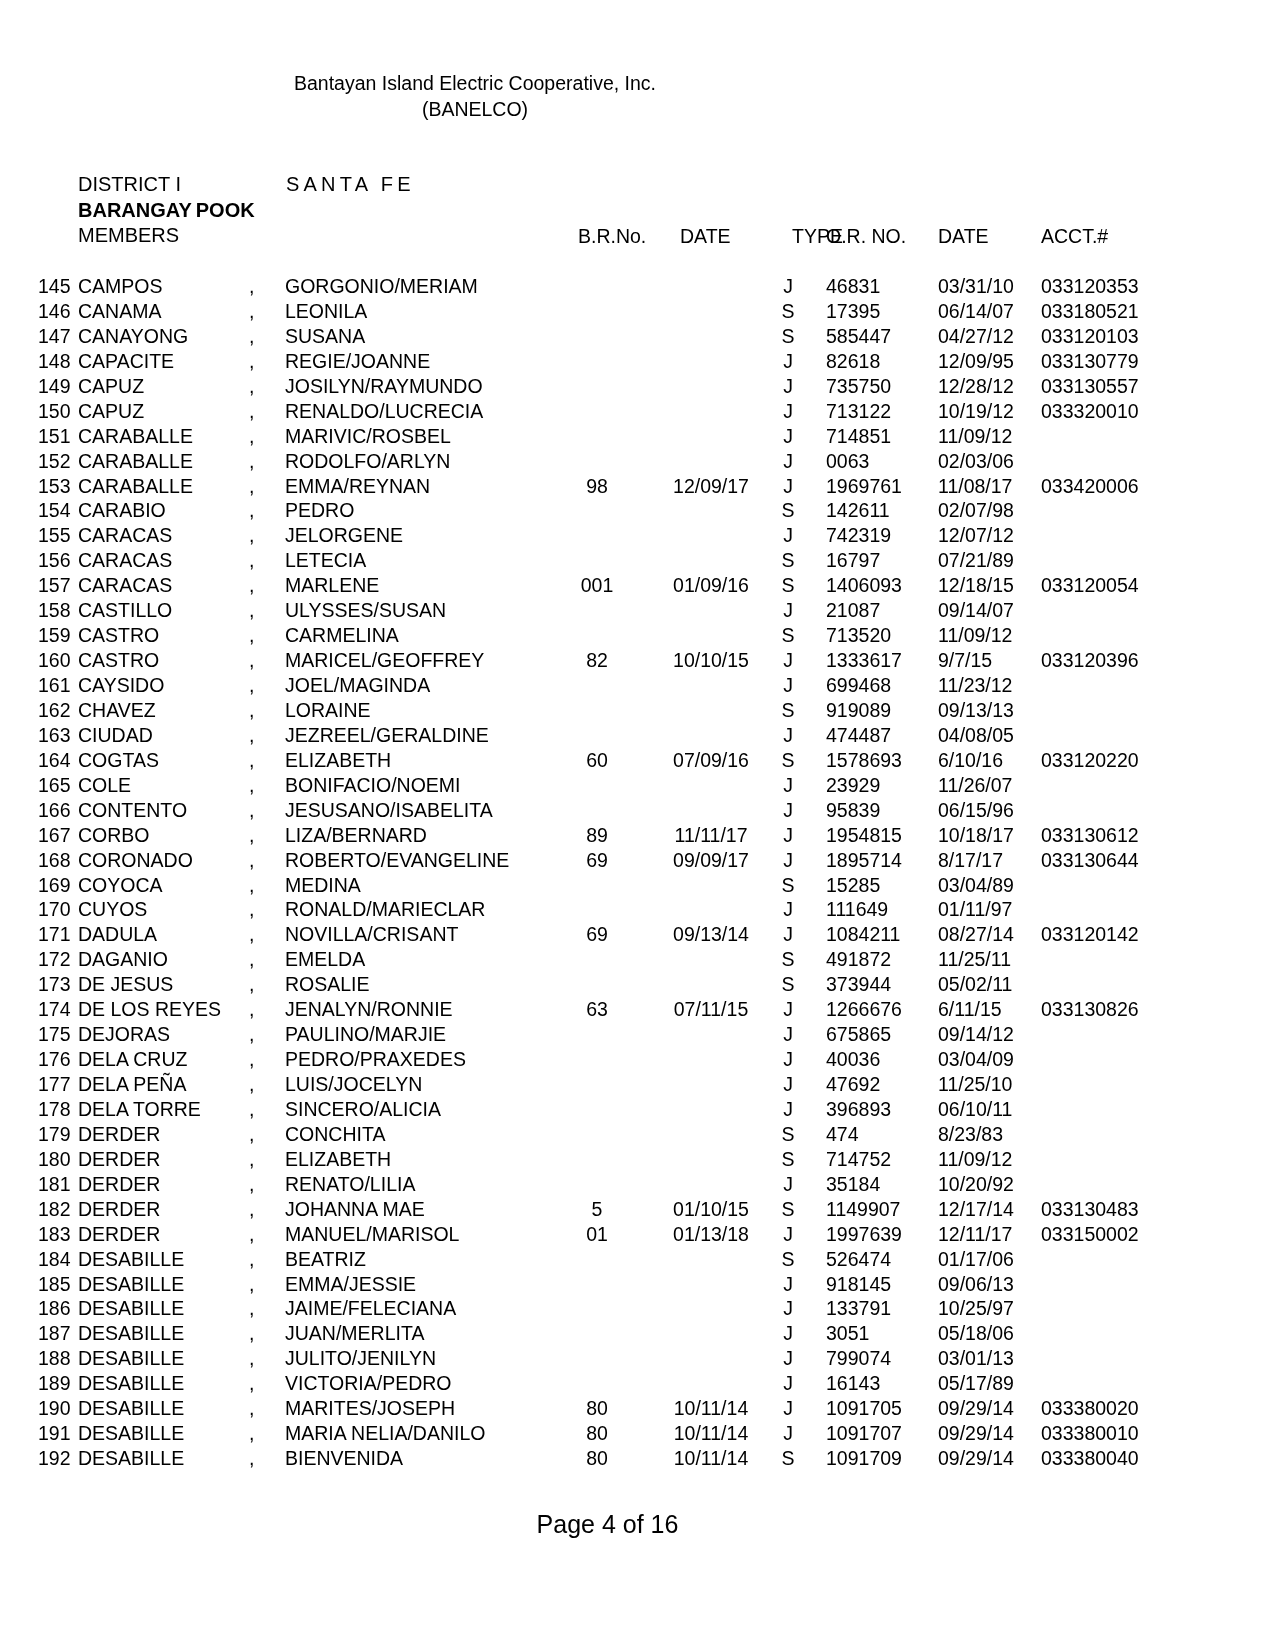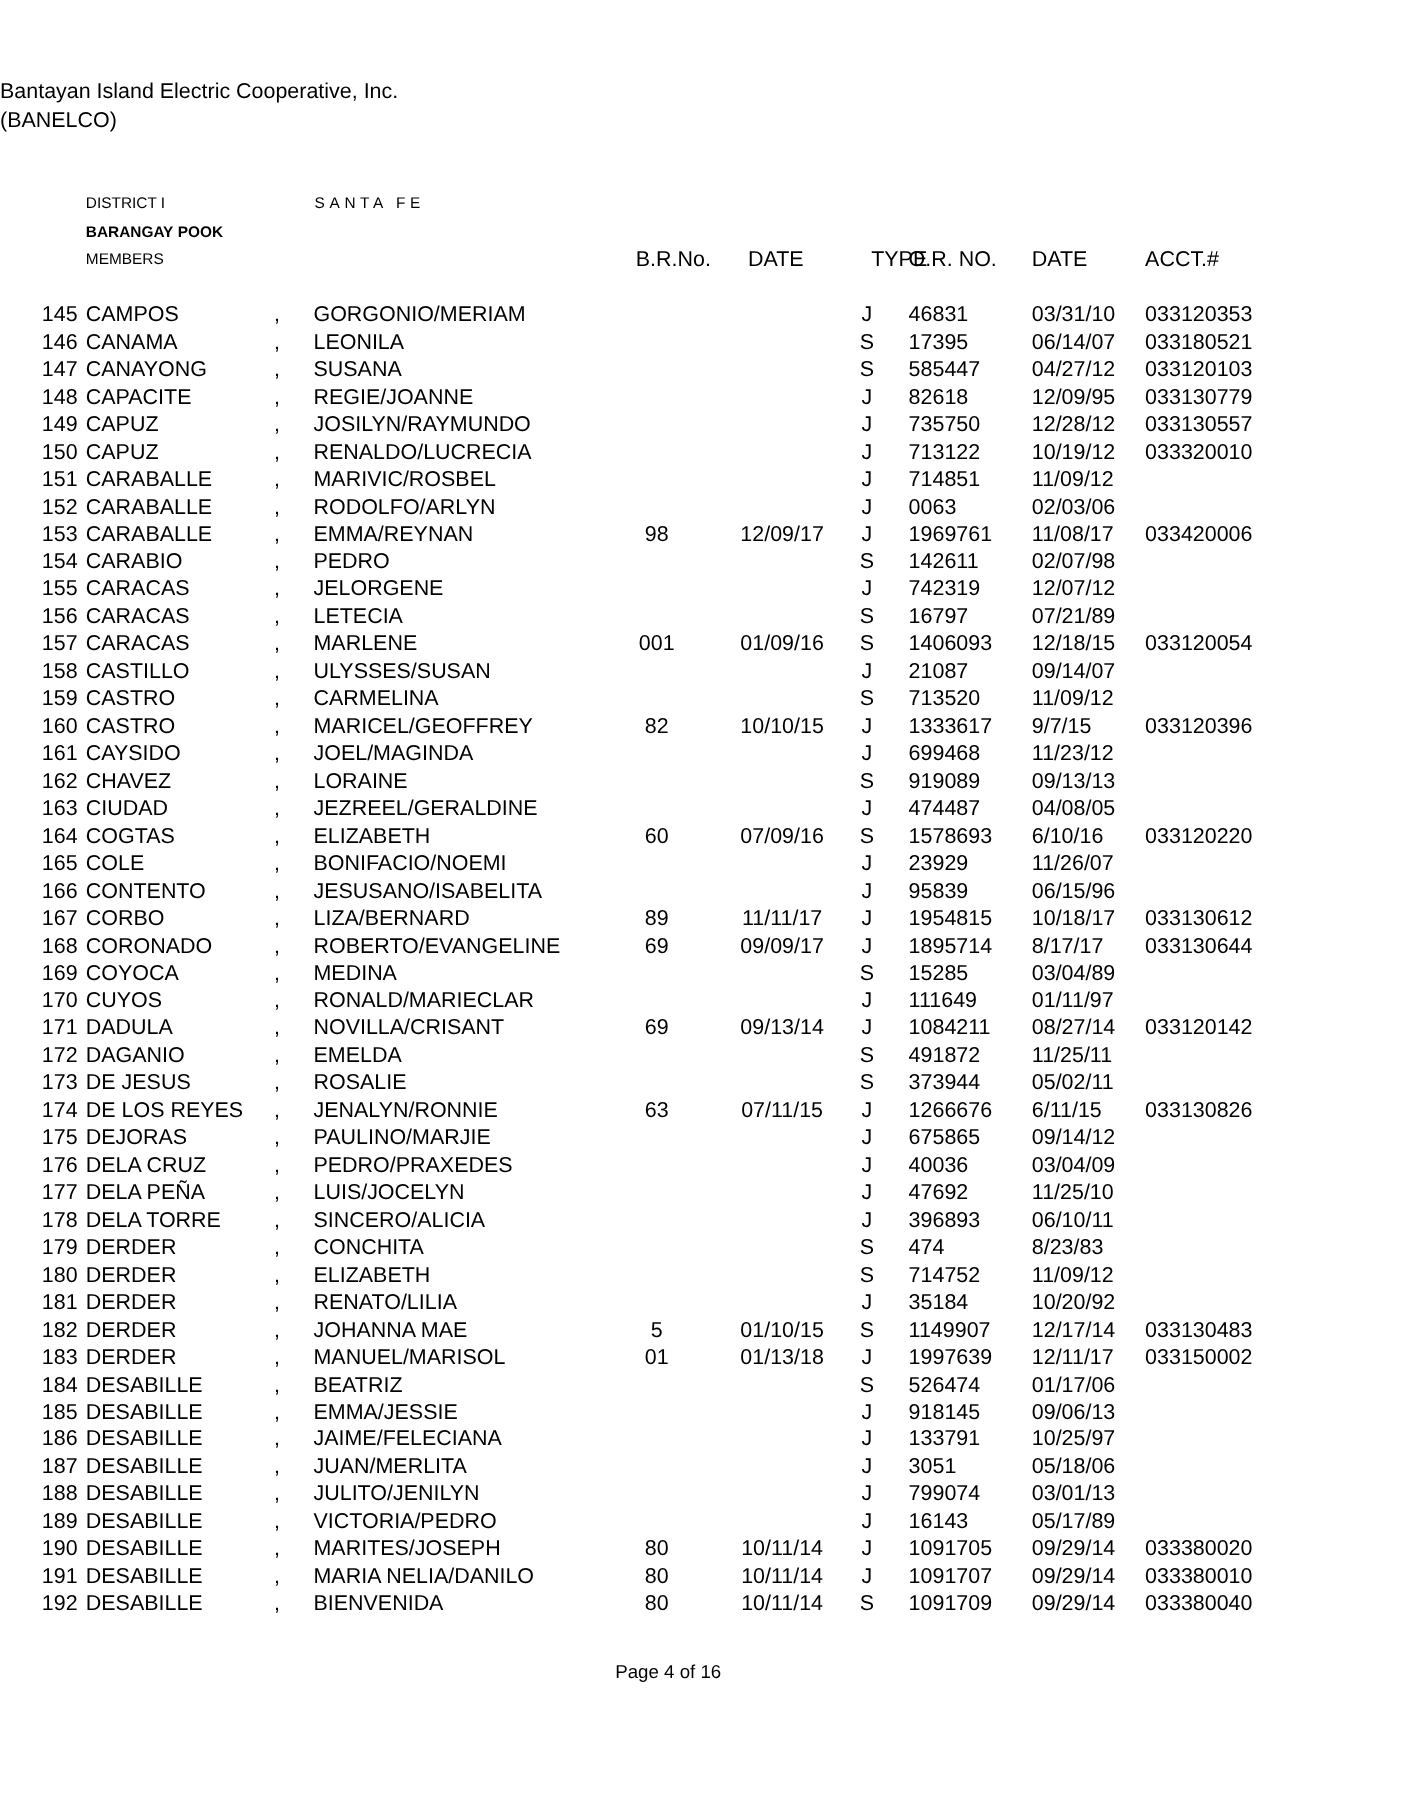--- a/index.html
+++ b/index.html
@@ -17,31 +17,32 @@
     font-family: "Liberation Sans", sans-serif;
     overflow: hidden;
   }
 
   
   .letterhead {
     position: absolute;
     top: 70px;
     left: 0;
     width: 950px;
+    text-align: center;
     font-size: 19.5px;
     line-height: 26px;
   }
   .letterhead div { white-space: pre; }
 
   
   .meta {
     position: absolute;
     left: 78px;
     top: 172px;
-    font-size: 14px;
+    font-size: 20px;
     line-height: 25.5px;
   }
   .meta-row { position: relative; height: 25.5px; white-space: pre; }
   .meta-district { position: absolute; left: 0; top: 0; }
   .meta-municipality {
     position: absolute;
     left: 208px;
     top: 0;
     letter-spacing: 4.2px;
   }
@@ -101,21 +102,21 @@
   .c-ordate  { left: 938px; }
   .c-acct    { left: 1041px; }
 
   
   .footer {
     position: absolute;
     left: 0;
     top: 1510px;
     width: 1215px;
     text-align: center;
-    font-size: 17px;
+    font-size: 25px;
   }
 </style>
 </head>
 <body>
 
 <div class="page">
 
   <div class="letterhead">
     <div>Bantayan Island Electric Cooperative, Inc.</div>
     <div>(BANELCO)</div>

